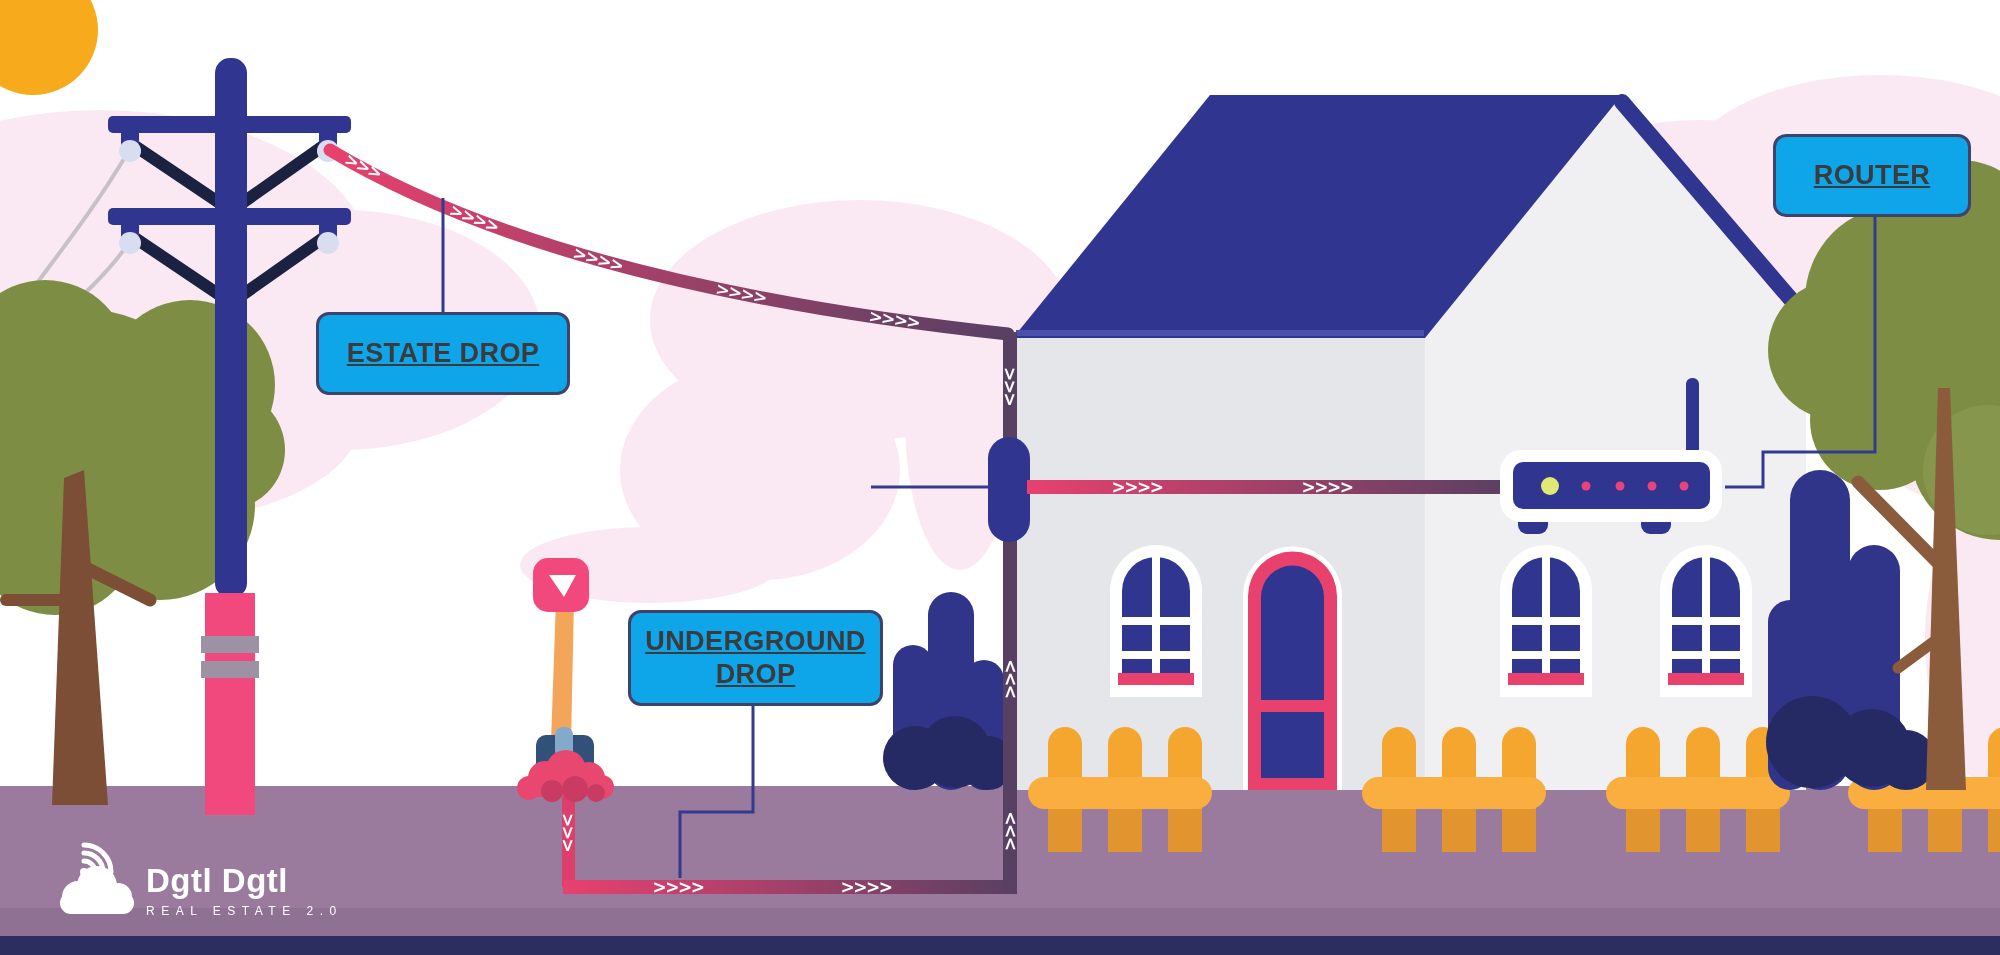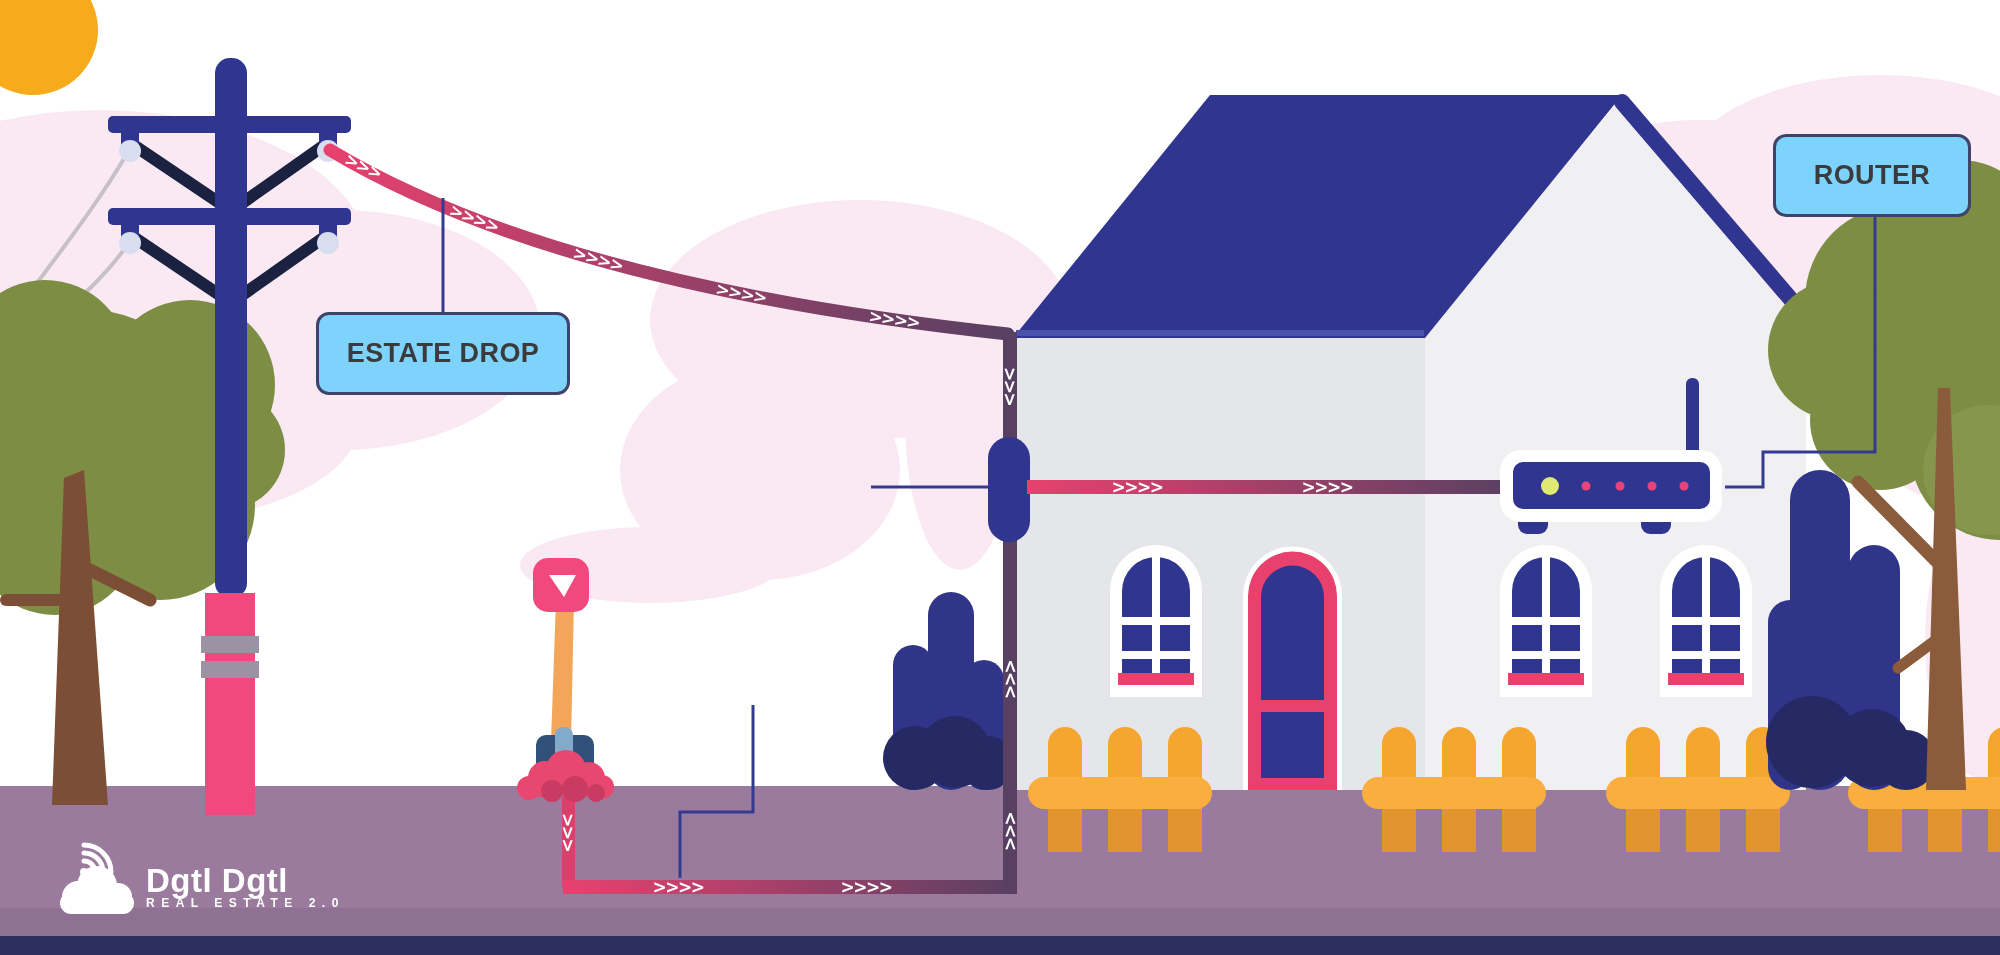--- a/index.html
+++ b/index.html
@@ -1,30 +1,30 @@
 <!DOCTYPE html>
 <html style="--sun: #F7AA1B; --cloud: #FAE9F2; --wire_gray: #C8C0C9; --navy: #30368F; --brace_dark: #1B2140; --insulator: #D8DEF0; --pole_pink: #F1497E; --band_gray: #9C92A4; --cable_pink: #E8416E; --cable_dark: #584063; --drop_red: #DC3F6B; --wall_front: #E5E6E9; --wall_gable: #F0F0F3; --roof: #30368F; --roof_edge: #4A51A8; --ground: #9A7B9D; --ground_dark: #8F7193; --footer: #2B2E5F; --tree_green: #7D8E44; --tree_green_light: #86964C; --trunk_left: #7C4E35; --trunk_right: #8A5C3C; --bush: #303589; --bush_dark: #262A64; --fence: #F5A62F; --fence_dark: #E2952E; --fence_rail: #F9AE3F; --led_green: #E0E973; --led_pink: #E8437A; --shovel_blade: #31517B; --shovel_socket: #84AACB; --shovel_shaft: #F3A65A; --dirt: #E84870; --dirt_dark: #C93B63; --label_border: #3F4369; --label_text: #3B3B3E; --connector: #333A8F; --white: #FFFFFF;"><head>
 <meta charset="utf-8">
 <style>
   html,body{margin:0;padding:0;background:#fff;}
   #canvas{position:relative;width:2000px;height:955px;overflow:hidden;background:#fff;
           font-family:"Liberation Sans",sans-serif;}
   #art{position:absolute;left:0;top:0;width:2000px;height:955px;}
-  .callout{position:absolute;box-sizing:border-box;background:#7dd3fc;
+  .callout{position:absolute;box-sizing:border-box;background:#0ea5e9;
            border:3px solid var(--label_border,#3F4369);border-radius:13px;
            display:flex;align-items:center;justify-content:center;text-align:center;
            font-weight:bold;font-size:27px;line-height:1.22;letter-spacing:.4px;
-           color:var(--label_text,#3B3B3E);padding:0 10px;}
+           color:var(--label_text,#3B3B3E);padding:0 10px;text-decoration:underline;}
   #label-aerial{left:316px;top:312px;width:254px;height:83px;}
   #label-ont{left:767px;top:449px;width:104px;height:74px;}
   #label-underground{left:628px;top:610px;width:255px;height:96px;}
   #label-router{left:1773px;top:134px;width:198px;height:83px;}
   #logo-text{position:absolute;left:146px;top:864px;color:#fff;}
   #logo-name{font-size:33px;font-weight:bold;letter-spacing:.5px;line-height:1;}
-  #logo-tagline{font-size:12px;font-weight:bold;letter-spacing:6.5px;line-height:1;}
+  #logo-tagline{font-size:12px;font-weight:normal;letter-spacing:6.5px;margin-top:8px;line-height:1;}
   .chev{font-weight:bold;fill:#fff;font-size:17px;letter-spacing:-1.5px;
         font-family:"DejaVu Sans",sans-serif;}
 </style>
 </head>
 <body>
 
 <div id="canvas">
 <svg id="art" viewBox="0 0 2000 955">
   <defs>
     <linearGradient id="gradAerial" gradientUnits="userSpaceOnUse" x1="330" y1="150" x2="1008" y2="334">
@@ -279,20 +279,23 @@
         <path d="M0,-19 A19 19 0 0 1 19,0"></path>
         <path d="M0,-27 A27 27 0 0 1 27,0"></path>
       </g>
     </g>
   </g>
 </svg>
 
 <div class="callout" id="label-aerial">
   <span>ESTATE DROP</span>
 </div>
+<div class="callout" id="label-underground">
+  <span>UNDERGROUND DROP</span>
+</div>
 <div class="callout" id="label-router">
   <span>ROUTER</span>
 </div>
 
 <div id="logo-text">
   <div id="logo-name">Dgtl Dgtl</div>
   <div id="logo-tagline">REAL ESTATE 2.0</div>
 </div>
 </div>
 

